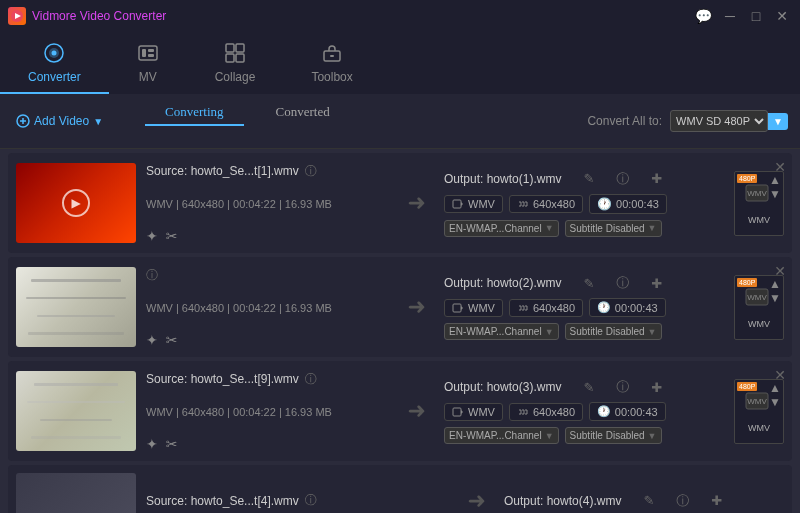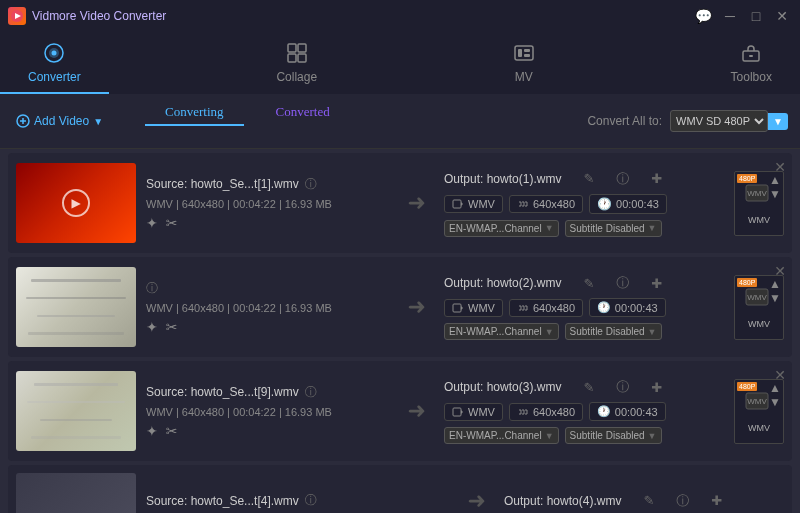--- a/index.html
+++ b/index.html
@@ -33,21 +33,21 @@
       background: linear-gradient(135deg, #e94560, #f96d00);
       border-radius: 3px;
       display: flex;
       align-items: center;
       justify-content: center;
       color: white;
       font-size: 10px;
       font-weight: bold;
     }
     .titlebar-title {
-      color: #c4b5fd;
+      color: #d946ef;
       font-size: 12px;
     }
     .titlebar-controls {
       display: flex;
       gap: 6px;
     }
     .titlebar-btn {
       width: 20px;
       height: 20px;
       display: flex;
@@ -55,21 +55,21 @@
       justify-content: center;
       color: #888;
       font-size: 14px;
       cursor: pointer;
       border-radius: 2px;
     }
 
     
     .nav-bar {
       display: flex;
-      justify-content: space-between;
+      justify-content: flex-start;
       background: #1e1e2e;
       padding: 4px 0 0 0;
       gap: 0;
     }
     .nav-item {
       display: flex;
       flex-direction: column;
       align-items: center;
       padding: 6px 28px 8px;
       cursor: pointer;
@@ -110,21 +110,21 @@
     }
     .toolbar-tabs {
       display: flex;
       margin: 0 auto 16px 30px;
       gap: 12px;
       font-family: Liberation Serif, serif;
     }
     .toolbar-tab {
       padding: 4px 20px;
       cursor: pointer;
-      color: #8b5cf6;
+      color: #a3a3a3;
       border-bottom: 2px solid transparent;
       font-size: 13px;
     }
     .toolbar-tab.active {
       color: #4db8ff;
       border-bottom: 2px solid #4db8ff;
     }
     .convert-all-label {
       color: #888;
       font-size: 12px;
@@ -195,21 +195,21 @@
       align-items: center;
       justify-content: center;
       color: rgba(255,255,255,0.8);
       font-size: 12px;
       cursor: pointer;
     }
     .file-info {
       flex: 1;
       display: flex;
       flex-direction: column;
-      gap: 5px;
+      gap: 18px;
     }
     .file-info-row {
       display: flex;
       align-items: center;
       gap: 6px;
       color: #aaa;
       font-size: 11px;
     }
     .file-name {
       color: #ccc;
@@ -377,38 +377,38 @@
         <circle cx="11" cy="11" r="9" fill="none" stroke="#4db8ff" stroke-width="1.5"></circle>
         <circle cx="11" cy="11" r="5" fill="#4db8ff" opacity="0.3"></circle>
         <circle cx="11" cy="11" r="2.5" fill="#4db8ff"></circle>
       </svg>
     </span>
     <span>Converter</span>
   </div>
   <div class="nav-item">
     <span class="nav-icon">
       <svg width="22" height="22" viewBox="0 0 22 22">
+        <rect x="2" y="4" width="18" height="14" rx="2" fill="none" stroke="#888" stroke-width="1.5"></rect>
+        <rect x="5" y="7" width="4" height="8" rx="1" fill="#888"></rect>
+        <rect x="11" y="7" width="6" height="3" rx="1" fill="#888"></rect>
+        <rect x="11" y="12" width="6" height="3" rx="1" fill="#888"></rect>
+      </svg>
+    </span>
+    <span>MV</span>
+  </div>
+  <div class="nav-item">
+    <span class="nav-icon">
+      <svg width="22" height="22" viewBox="0 0 22 22">
         <rect x="2" y="2" width="8" height="8" rx="1" fill="none" stroke="#888" stroke-width="1.5"></rect>
         <rect x="12" y="2" width="8" height="8" rx="1" fill="none" stroke="#888" stroke-width="1.5"></rect>
         <rect x="2" y="12" width="8" height="8" rx="1" fill="none" stroke="#888" stroke-width="1.5"></rect>
         <rect x="12" y="12" width="8" height="8" rx="1" fill="none" stroke="#888" stroke-width="1.5"></rect>
       </svg>
     </span>
     <span>Collage</span>
-  </div>
-  <div class="nav-item">
-    <span class="nav-icon">
-      <svg width="22" height="22" viewBox="0 0 22 22">
-        <rect x="2" y="4" width="18" height="14" rx="2" fill="none" stroke="#888" stroke-width="1.5"></rect>
-        <rect x="5" y="7" width="4" height="8" rx="1" fill="#888"></rect>
-        <rect x="11" y="7" width="6" height="3" rx="1" fill="#888"></rect>
-        <rect x="11" y="12" width="6" height="3" rx="1" fill="#888"></rect>
-      </svg>
-    </span>
-    <span>MV</span>
   </div>
   <div class="nav-item">
     <span class="nav-icon">
       <svg width="22" height="22" viewBox="0 0 22 22">
         <rect x="3" y="9" width="16" height="10" rx="1.5" fill="none" stroke="#888" stroke-width="1.5"></rect>
         <path d="M8 9V7a3 3 0 016 0v2" fill="none" stroke="#888" stroke-width="1.5"></path>
         <rect x="9" y="13" width="4" height="2" rx="1" fill="#888"></rect>
       </svg>
     </span>
     <span>Toolbox</span>

